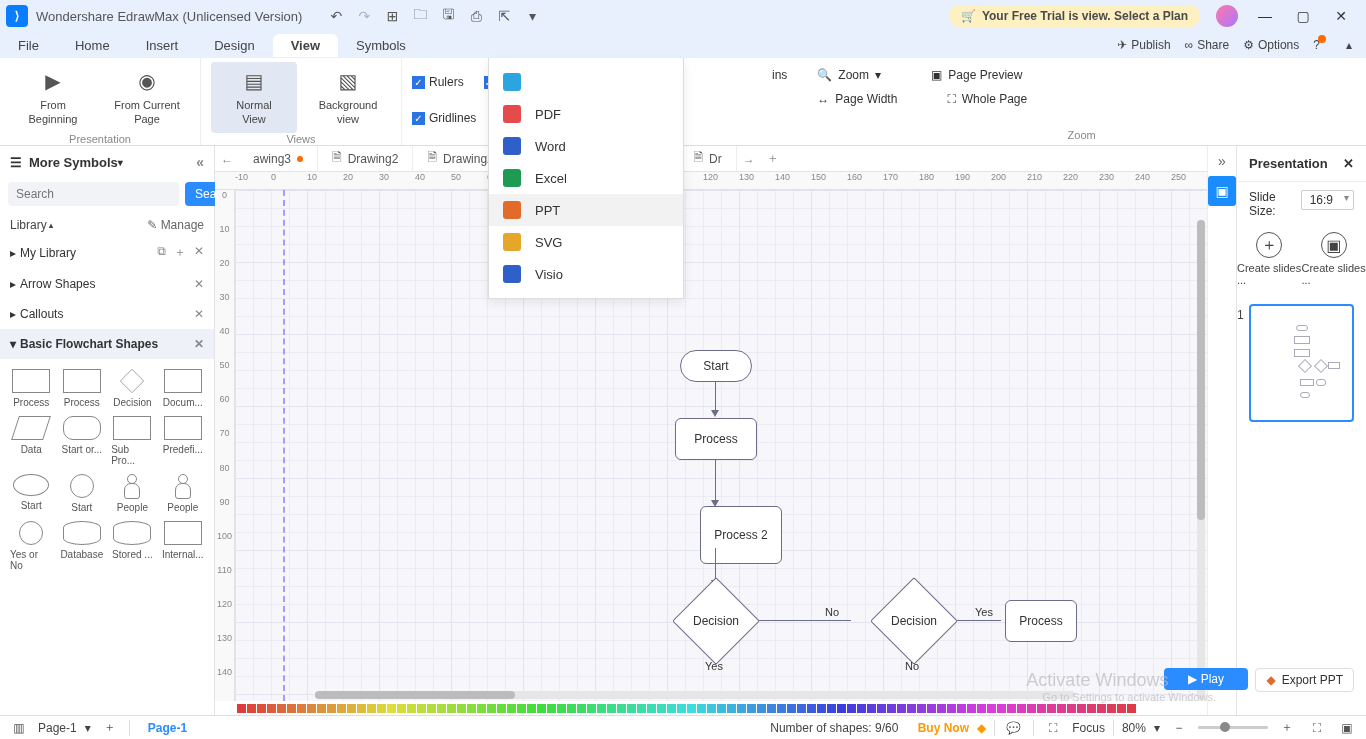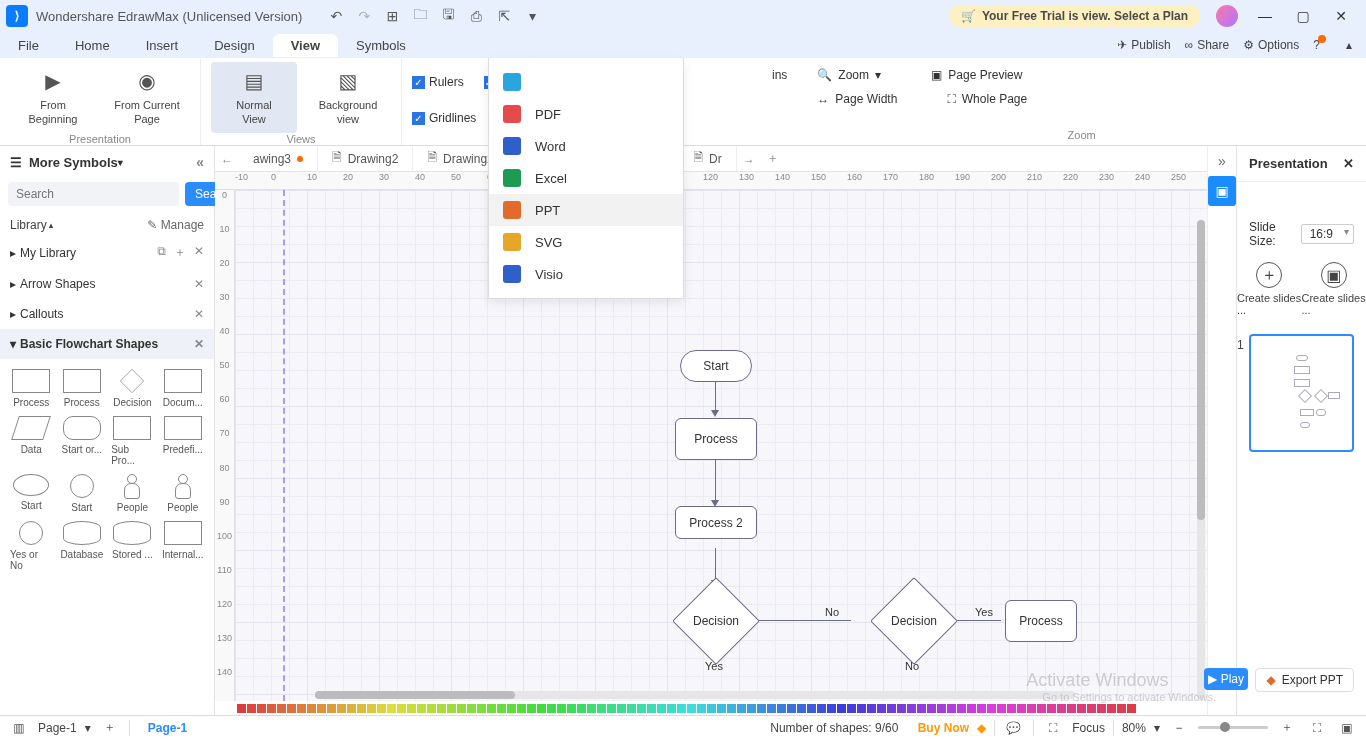--- a/index.html
+++ b/index.html
@@ -118,32 +118,32 @@
 .zoom-slider { width: 70px; height: 3px; background: #ccc; border-radius: 2px; position: relative; }
 .zoom-slider .dot { position: absolute; left: 22px; top: -4px; width: 10px; height: 10px; background: #888; border-radius: 50%; }
 .sb-icon { width: 22px; text-align: center; cursor: pointer; color: #555; }
 
 
 .right-panel { width: 222px; border-left: 1px solid #e4e4e4; display: flex; flex-direction: column; background: #fff; }
 .right-tabs { width: 30px; background: #fff; border-left: 1px solid #eee; display: flex; flex-direction: column; align-items: center; }
 .right-tab { width: 28px; height: 30px; display: flex; align-items: center; justify-content: center; font-size: 14px; cursor: pointer; color: #666; }
 .right-tab.active { background: #1a8cff; color: #fff; border-radius: 3px; }
 .rp-hdr { display: flex; align-items: center; padding: 10px 12px; font-size: 13px; font-weight: 600; border-bottom: 1px solid #eee; }
-.rp-row { display: flex; align-items: center; padding: 8px 12px; font-size: 12px; margin-top: 30px; }
+.rp-row { display: flex; align-items: flex-start; padding: 8px 12px; font-size: 12px; }
 .rp-dd { margin-left: auto; border: 1px solid #ccc; border-radius: 2px; padding: 2px 20px 2px 8px; font-size: 12px; position: relative; cursor: pointer; }
 .rp-dd::after { content: "▾"; position: absolute; right: 4px; top: 1px; color: #888; font-size: 10px; }
 .rp-actions { display: flex; justify-content: space-around; padding: 6px 0 14px; }
 .rp-action { display: flex; flex-direction: column; align-items: center; font-size: 11px; color: #444; cursor: pointer; gap: 4px; }
 .rp-action .circ { width: 26px; height: 26px; border: 1.5px solid #555; border-radius: 50%; display: flex; align-items: center; justify-content: center; font-size: 16px; }
 .slide-thumb { margin: 4px 12px; border: 2px solid #2a8cff; border-radius: 4px; height: 118px; position: relative; background: #fff; display: flex; align-items: center; justify-content: center; }
 .slide-thumb .num { position: absolute; left: -14px; top: 2px; font-size: 12px; color: #444; }
 .slide-mini { width: 70%; height: 70%; position: relative; }
 .mini-node { position: absolute; border: 1px solid #aab; background: #fff; }
 
-.play-btn { position: absolute; right: 118px; top: 668px; background: #2a8cff; color: #fff; border-radius: 4px; padding: 4px 4px; font-size: 12px; cursor: pointer; }
+.play-btn { position: absolute; right: 118px; top: 668px; background: #2a8cff; color: #fff; border-radius: 4px; padding: 4px 24px; font-size: 12px; cursor: pointer; }
 .export-ppt-btn { position: absolute; right: 12px; top: 668px; background: #fff; border: 1px solid #ddd; border-radius: 4px; padding: 4px 10px; font-size: 12px; cursor: pointer; display: flex; align-items: center; gap: 6px; }
 
 .watermark { position: absolute; right: 150px; bottom: 36px; font-size: 18px; color: #bbb; opacity: 0.7; pointer-events: none; }
 .watermark small { display: block; font-size: 11px; margin-left: 16px; }
 </style>
 </head>
 <body>
 
 <div class="titlebar">
   <span class="logo">⟩</span>
@@ -430,21 +430,21 @@
         <div class="fc-node fc-start" style="left:445px;top:160px;width:72px;height:32px">
             <span>Start</span>
           </div>
         <div class="fc-line" style="left:480px;top:192px;width:1px;height:30px"></div>
           <div class="fc-arrow" style="left:476px;top:220px"></div>
         <div class="fc-node fc-process" style="left:440px;top:228px;width:82px;height:42px">
             <span>Process</span>
           </div>
         <div class="fc-line" style="left:480px;top:270px;width:1px;height:42px"></div>
           <div class="fc-arrow" style="left:476px;top:310px"></div>
-        <div class="fc-node fc-process" style="left:440px;top:316px;width:82px;height:33px">
+        <div class="fc-node fc-process" style="left:465px;top:316px;width:82px;height:58px">
             <span>Process 2</span>
           </div>
         <div class="fc-line" style="left:480px;top:358px;width:1px;height:34px"></div>
           <div class="fc-arrow" style="left:476px;top:390px"></div>
         <div class="fc-node fc-decision" style="left:450px;top:400px;width:62px;height:62px">
             <span>Decision</span>
           </div>
         <div class="fc-line" style="left:524px;top:430px;width:92px;height:1px"></div>
         <span class="fc-edge-label" style="left:590px;top:416px">No</span>
         <div class="fc-node fc-decision" style="left:648px;top:400px;width:62px;height:62px">

